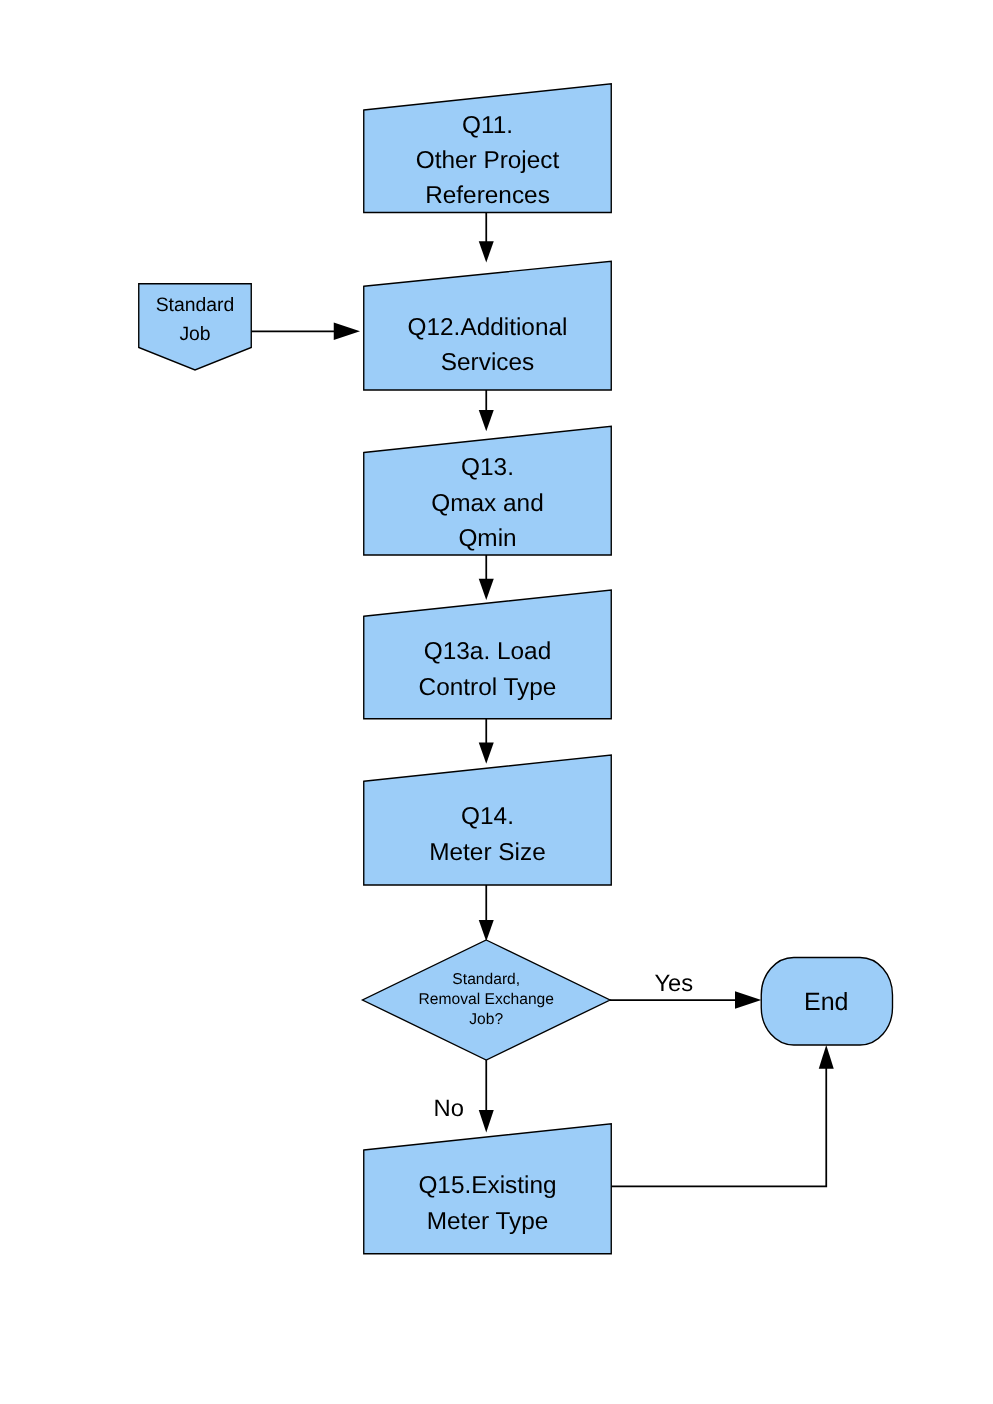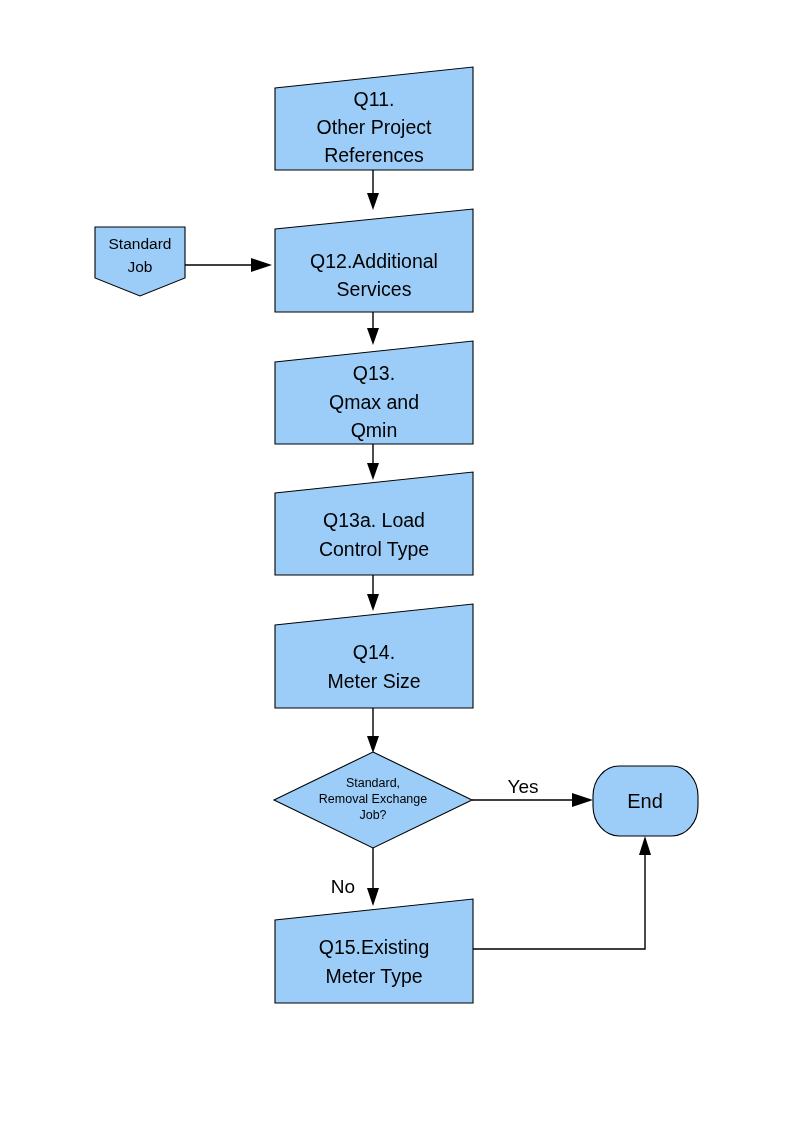--- a/index.html
+++ b/index.html
@@ -12,20 +12,21 @@
     width: 794px;
     height: 1123px;
     overflow: hidden;
     font-family: "Liberation Sans", sans-serif;
   }
   #flowchart-root {
     position: relative;
     width: 772px;
     height: 1123px;
     background: #ffffff;
+    margin-left: 16px;
   }
   svg#flow-svg {
     display: block;
     width: 794px;
     height: 1123px;
   }
   .node-shape {
     stroke: #000000;
     stroke-width: 1.1;
     stroke-linejoin: miter;

